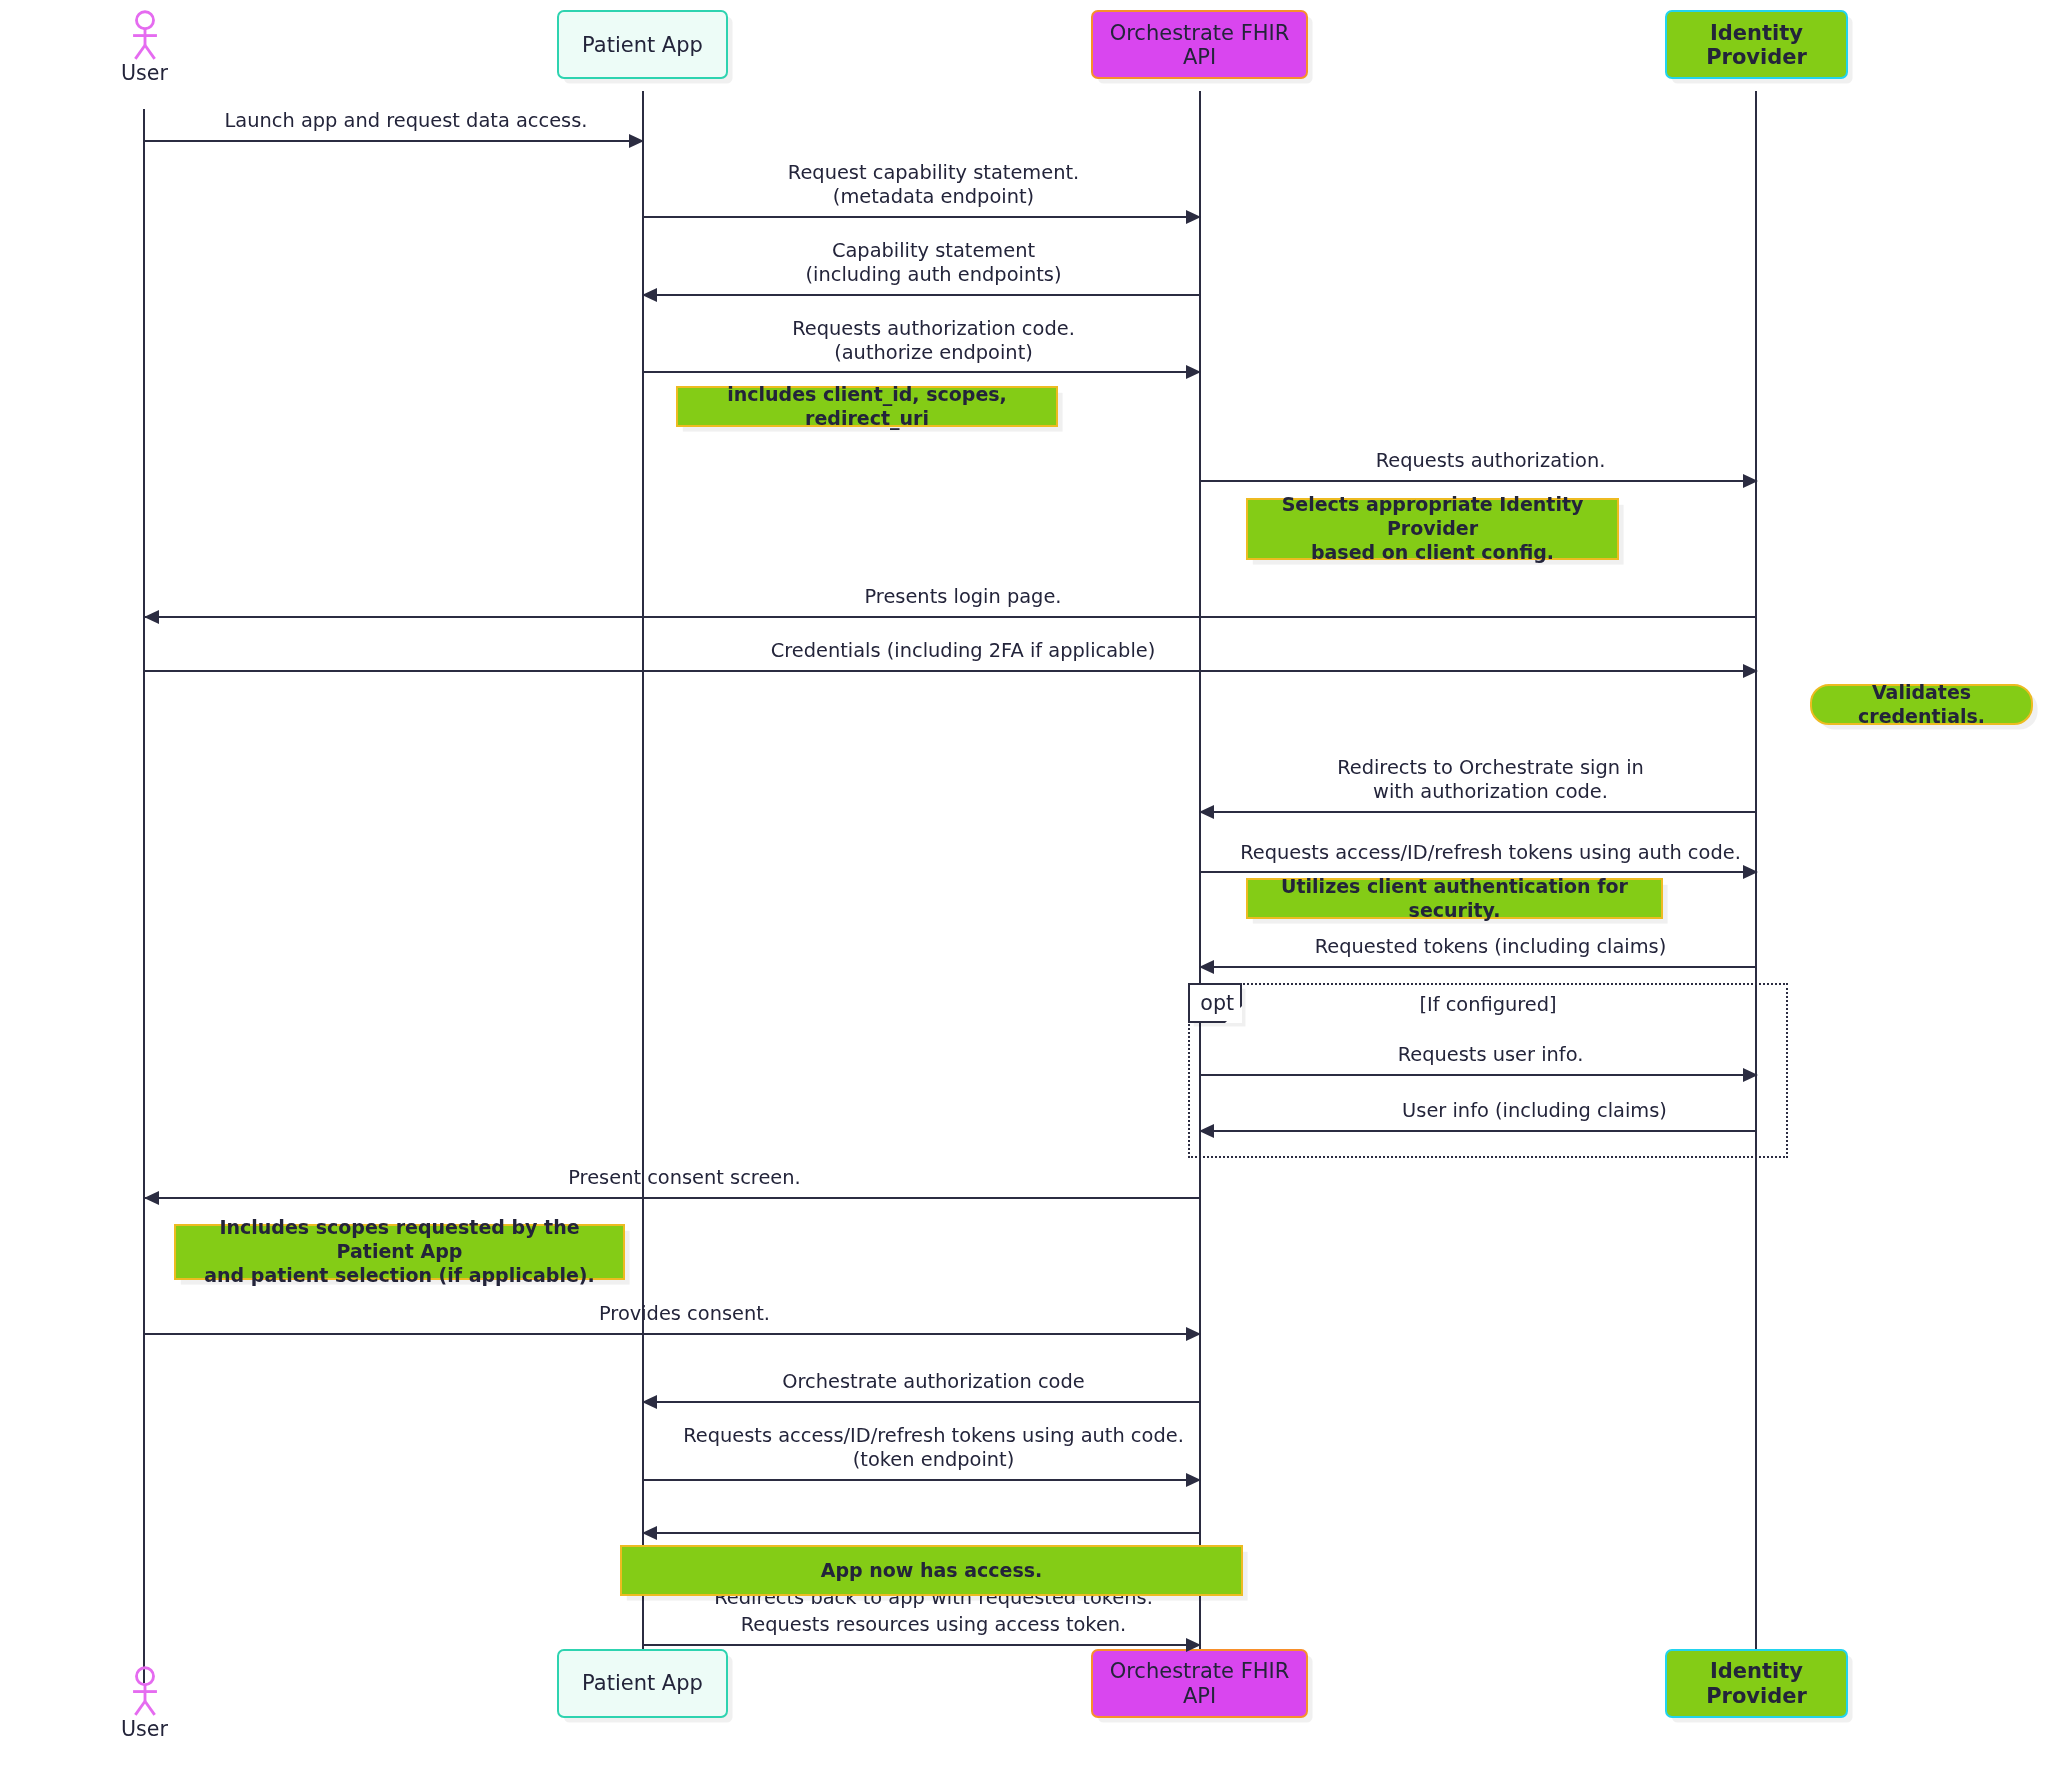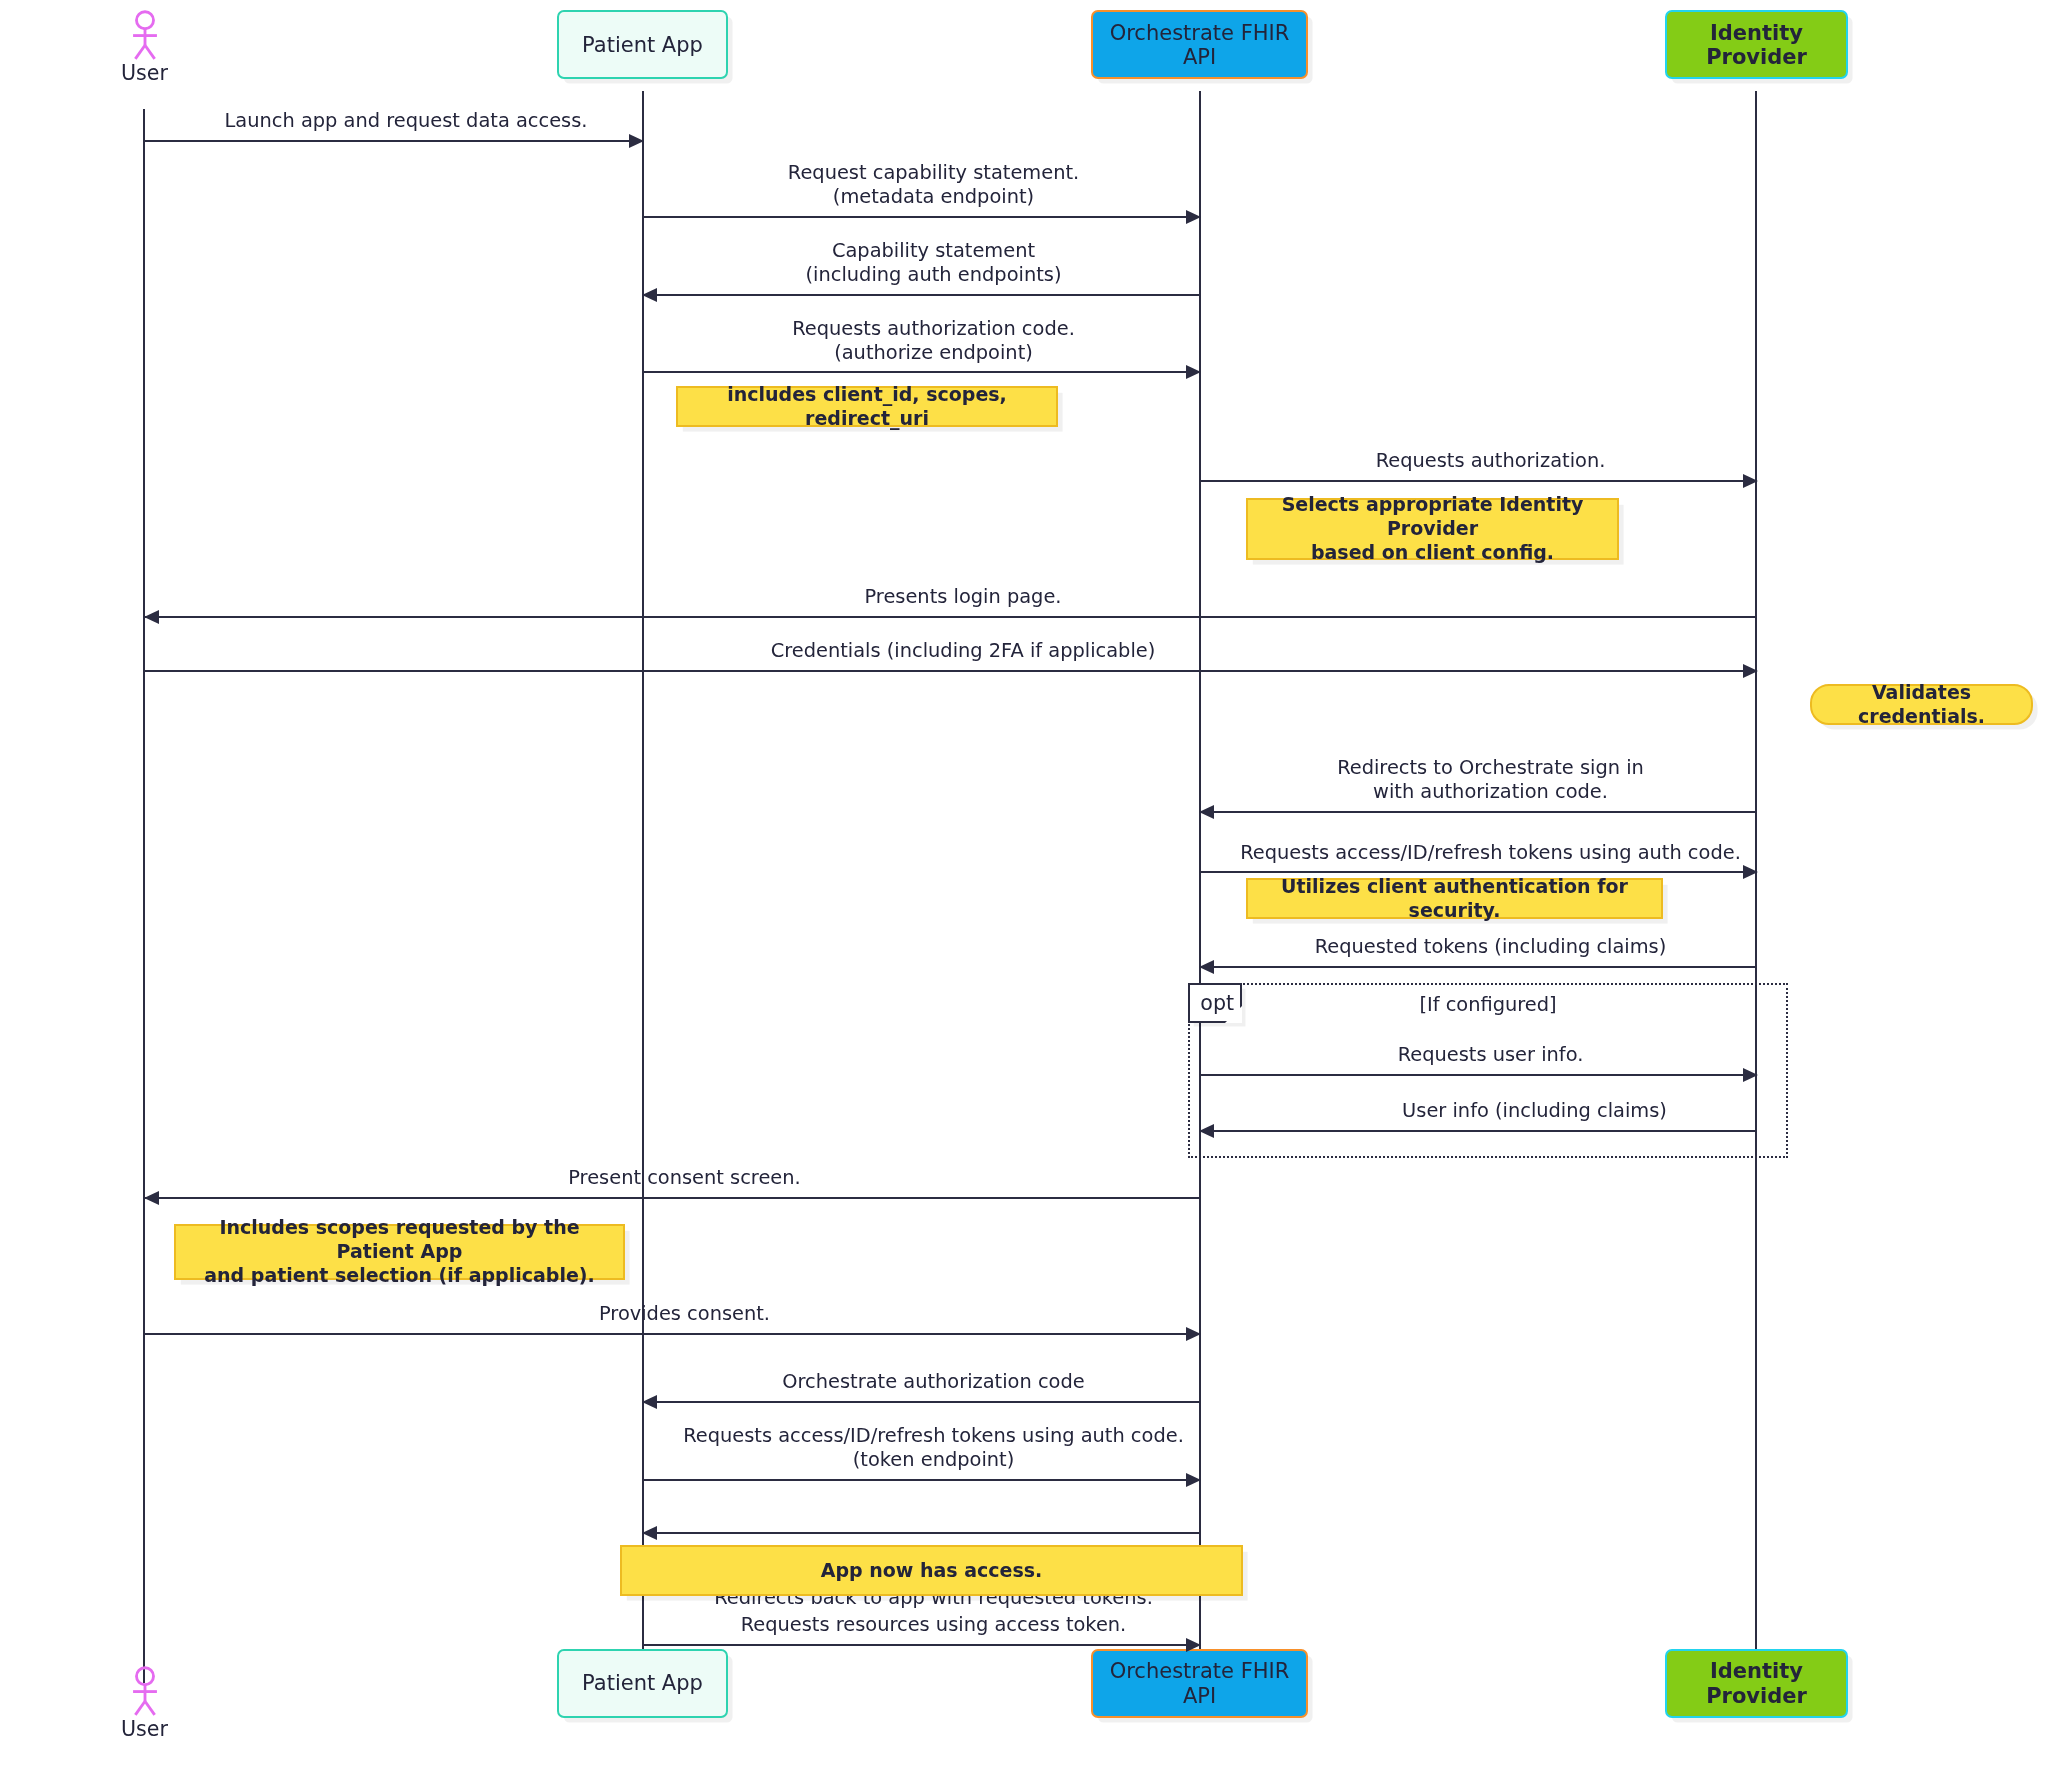--- a/index.html
+++ b/index.html
@@ -23,21 +23,21 @@
     display:flex;
     align-items:center;
     justify-content:center;
     text-align:center;
     font-size:21px;
     line-height:1.15;
     color:#23243a;
     box-shadow:5.7px 5.7px 0 -1.1px rgba(0,0,0,0.06);
   }
   .actor-box.app{ background:#EDFCF7; border:2.9px solid #2ED3B0;}
-  .actor-box.api{ background:#0ea5e9; border:2.9px solid #F7902B;}
+  .actor-box.api{ background:#d946ef; border:2.9px solid #F7902B;}
   .actor-box.idp{ background:#84cc16; border:2.9px solid #22D3EE;font-weight:bold;}
 
   
   .actor-stick{
     position:absolute;
     width:69px;
   }
   .actor-stick svg{display:block;margin:0 auto;}
   .actor-stick .nm{
     text-align:center;
@@ -78,21 +78,21 @@
     color:#23243a;
     white-space:pre-line;
     pointer-events:none;
     padding-left:12px;
   }
 
   
   .note{
     position:absolute;
     box-sizing:border-box;
-    background:#fde047;
+    background:#84cc16;
     border:2.3px solid #EDBB21;
     display:flex;
     align-items:center;
     justify-content:center;
     text-align:center;
     font-size:19px;
     font-weight:bold;
     line-height:1.25;
     color:#23243a;
     white-space:pre-line;

